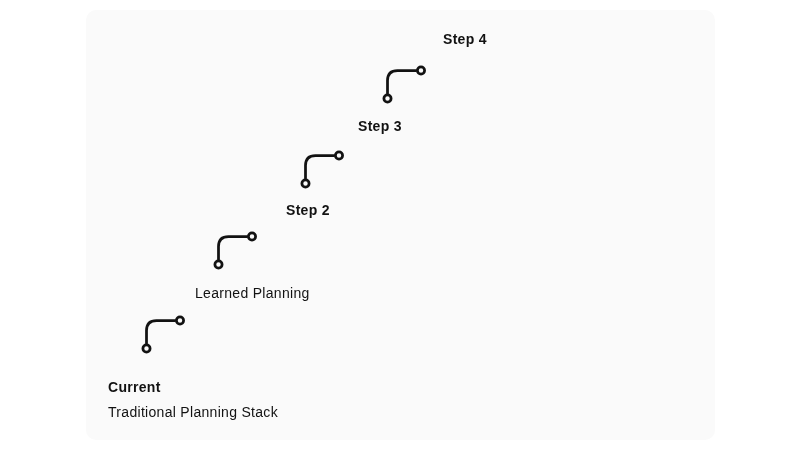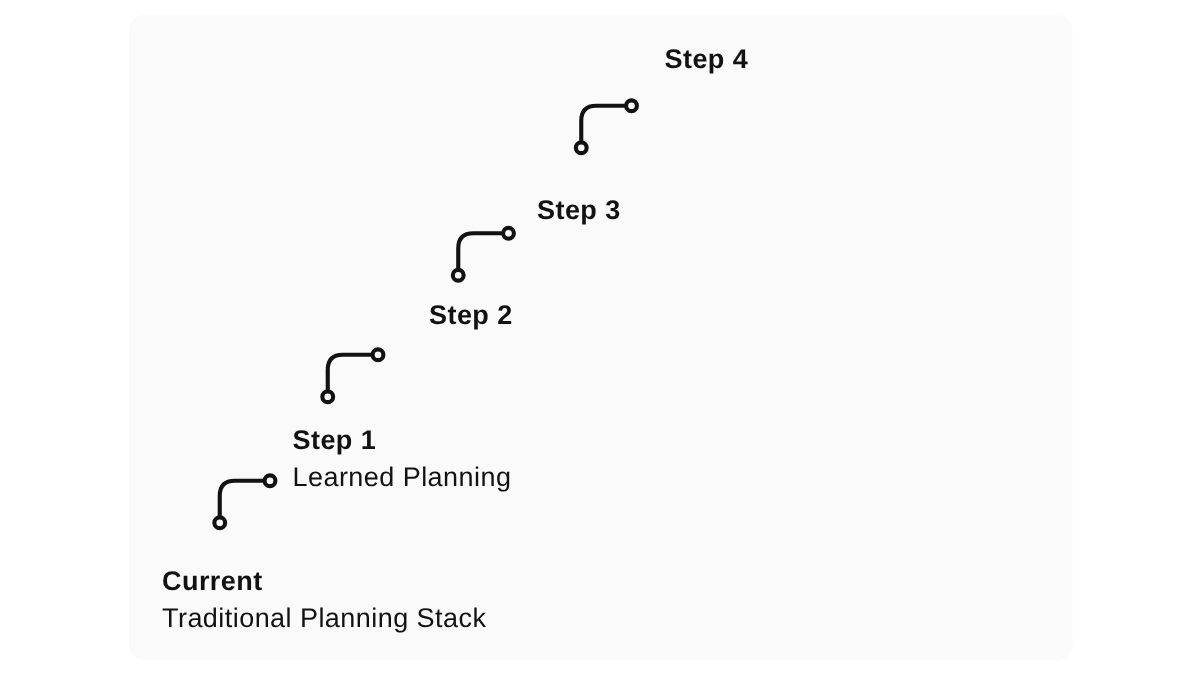--- a/index.html
+++ b/index.html
@@ -21,31 +21,31 @@
     position: absolute;
     left: 86px;
     top: 10px;
     width: 629px;
     height: 430px;
     background: var(--panel-bg, #fafafa);
     border-radius: 10px;
   }
   .step {
     position: absolute;
-    font-size: 18px;
+    font-size: 14px;
     line-height: 25px;
     letter-spacing: 0.3px;
     white-space: nowrap;
   }
   .step .label { font-weight: 700; }
   .step .desc  { font-weight: 400; }
   .s0 { left: 108px; top: 375px; }
   .s1 { left: 195px; top: 281px; }
   .s2 { left: 267px; top: 198px; margin-left: 19px; }
-  .s3 { left: 358px; top: 128px; }
+  .s3 { left: 358px; top: 114px; }
   .s4 { left: 443px; top: 27px; }
   .connector {
     position: absolute;
     width: 46px;
     height: 40px;
     fill: none;
     stroke: var(--connector, #121212);
     stroke-width: 2.75;
     stroke-linecap: round;
   }
@@ -59,21 +59,20 @@
 
 <div class="stage">
   <div class="panel"></div>
 
   <div class="step s0">
     <div class="label">Current</div>
     <div class="desc">Traditional Planning Stack</div>
   </div>
 
   <div class="step s1">
-    <div class="label">Step 1</div>
     <div class="desc">Learned Planning</div>
   </div>
 
   <div class="step s2">
     <div class="label">Step 2</div>
   </div>
 
   <div class="step s3">
     <div class="label">Step 3</div>
   </div>

